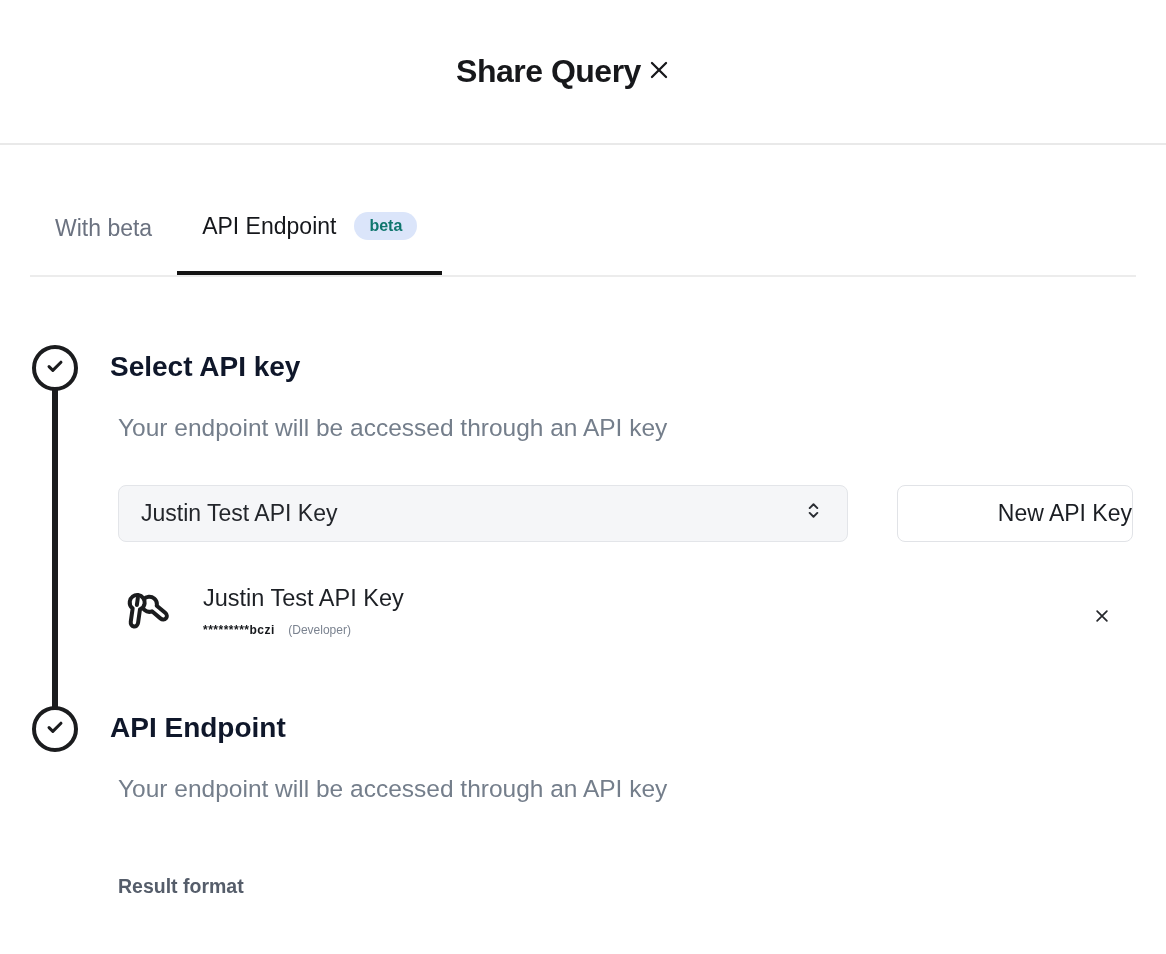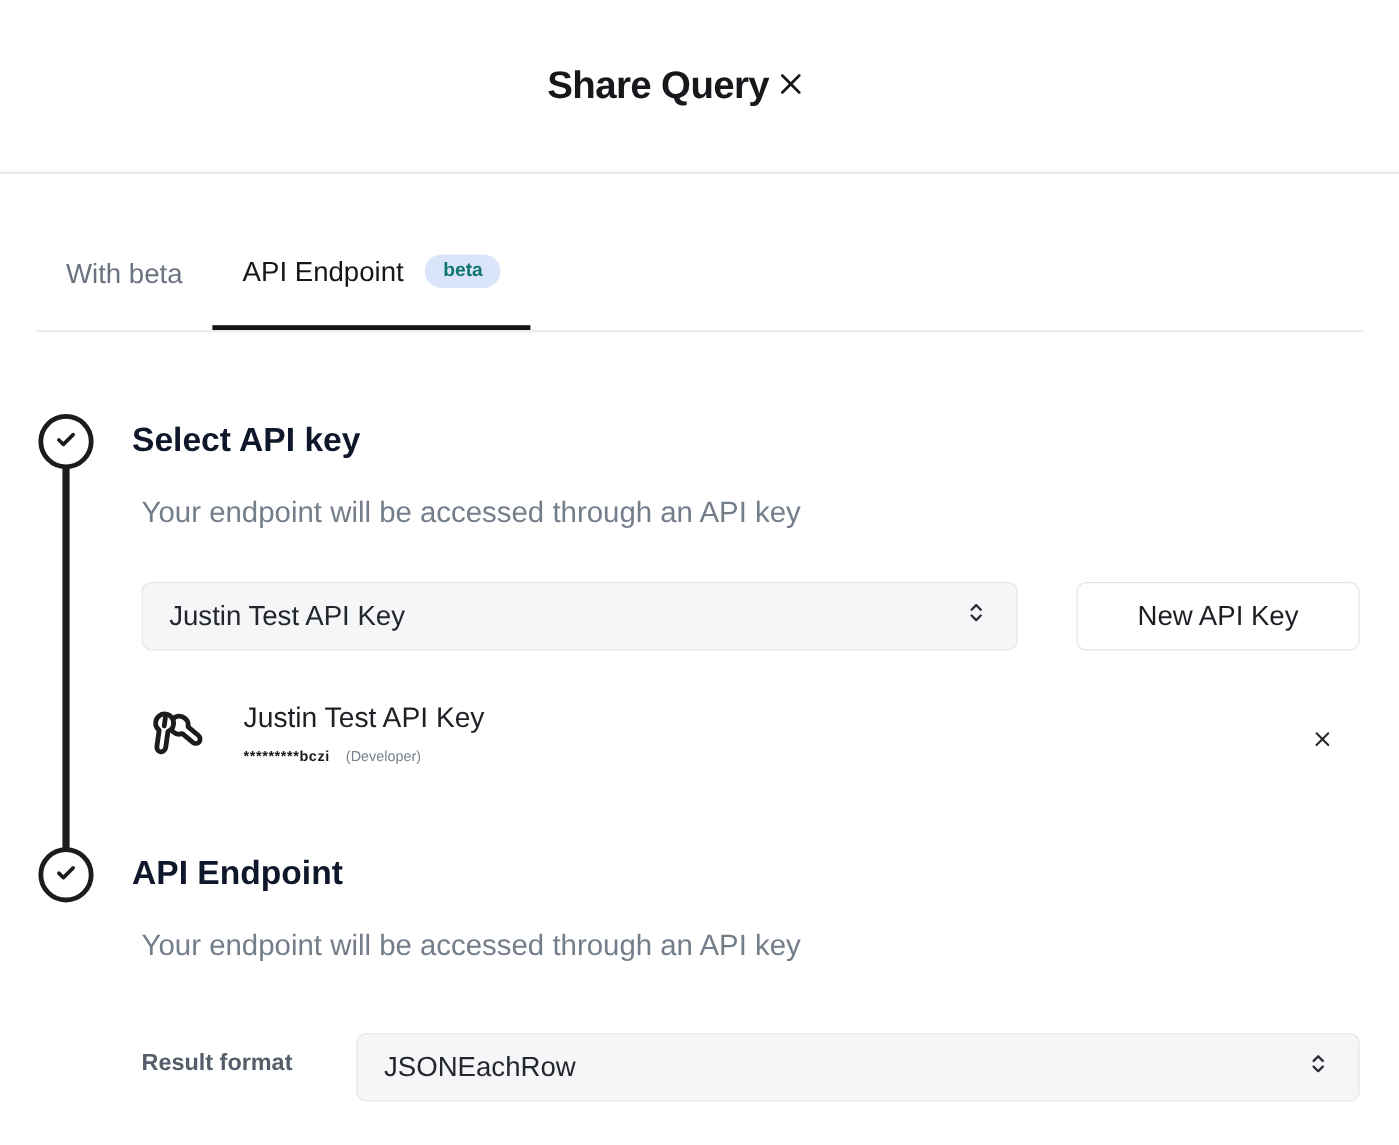--- a/index.html
+++ b/index.html
@@ -56,21 +56,21 @@
     position:absolute; background:#f5f6f8; border:1px solid #e3e5e9; border-radius:8px;
     height:57px; display:flex; align-items:center; justify-content:space-between;
     padding:0 22px; font-size:23px; color:#23262b; cursor:pointer;
   }
   .select-key { left:118px; top:485px; width:730px; }
   .select-format { left:297px; top:861px; width:836px; }
   .btn-new-key {
     position:absolute; left:897px; top:485px; width:236px; height:57px;
     background:#fff; border:1px solid #e1e3e7; border-radius:8px;
     font-size:23px; color:#1b1e23; cursor:pointer; font-family:inherit;
-    display:flex; align-items:center; justify-content:center;
+    display:flex; align-items:center; justify-content:flex-end;
   }
   
   .key-icon-wrap { position:absolute; left:119px; top:588px; width:50px; height:52px; }
   .key-info { position:absolute; left:203px; top:583px; }
   .key-name { font-size:23.5px; color:#1d2025; line-height:31px; }
   .key-meta { margin-top:3px; font-size:12px; line-height:26px; }
   .key-masked { color:#16181c; font-weight:600; letter-spacing:0.5px; }
   .key-role { color:#7b8390; margin-left:10px; font-weight:400; }
   .remove-key-btn {
     position:absolute; left:1087px; top:602px; width:30px; height:30px;
@@ -164,22 +164,14 @@
         <path d="M5.5 5.5 L18.5 18.5 M18.5 5.5 L5.5 18.5"></path>
       </svg>
     </span>
   </button>
 
   <div class="section-heading h2">API Endpoint</div>
   <div class="section-subtitle s2">Your endpoint will be accessed through an API key</div>
 
   <div class="result-format-label">Result format</div>
 
-  <div class="select-box select-format">
-    <span>JSONEachRow</span>
-    <span>
-      <svg width="23" height="23" viewBox="0 0 24 24" fill="none" stroke="#2a2d33" stroke-width="2" stroke-linecap="round" stroke-linejoin="round">
-        <path d="M8 9.5 L12 5.5 L16 9.5 M8 14.5 L12 18.5 L16 14.5"></path>
-      </svg>
-    </span>
-  </div>
 
 </div>
 
 </body></html>

